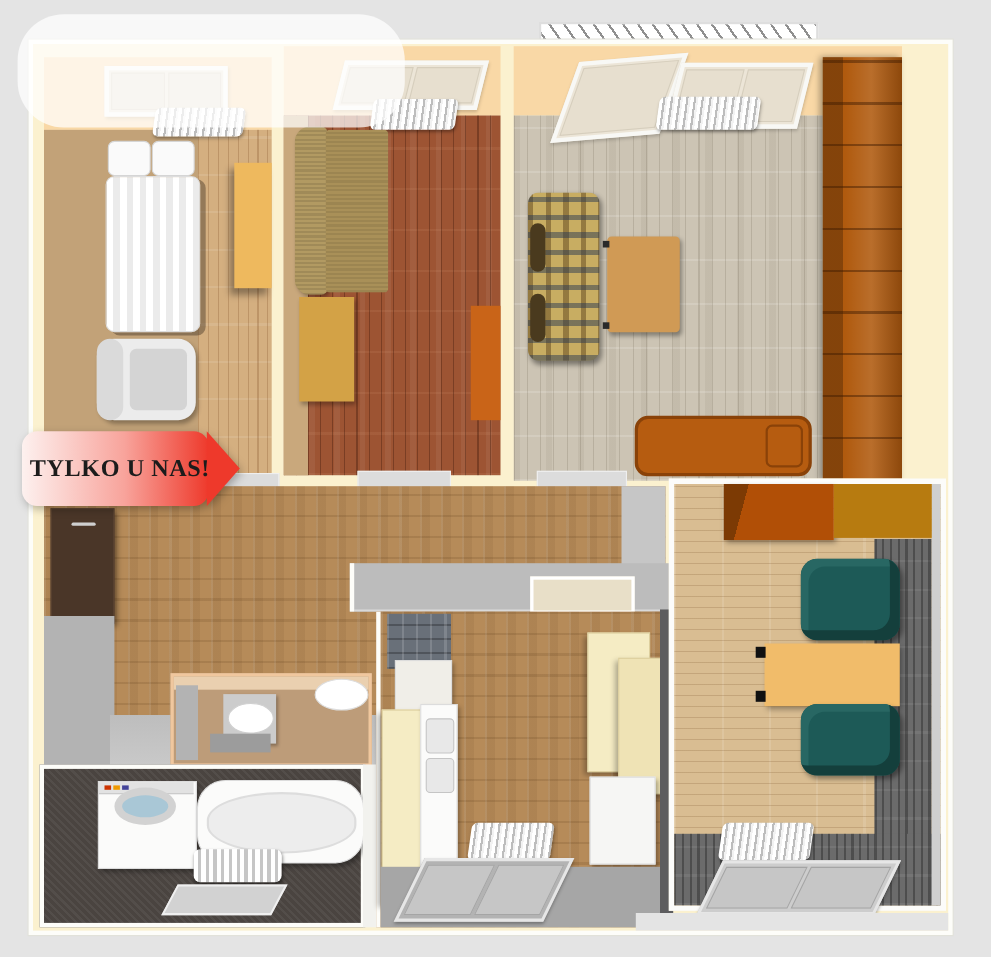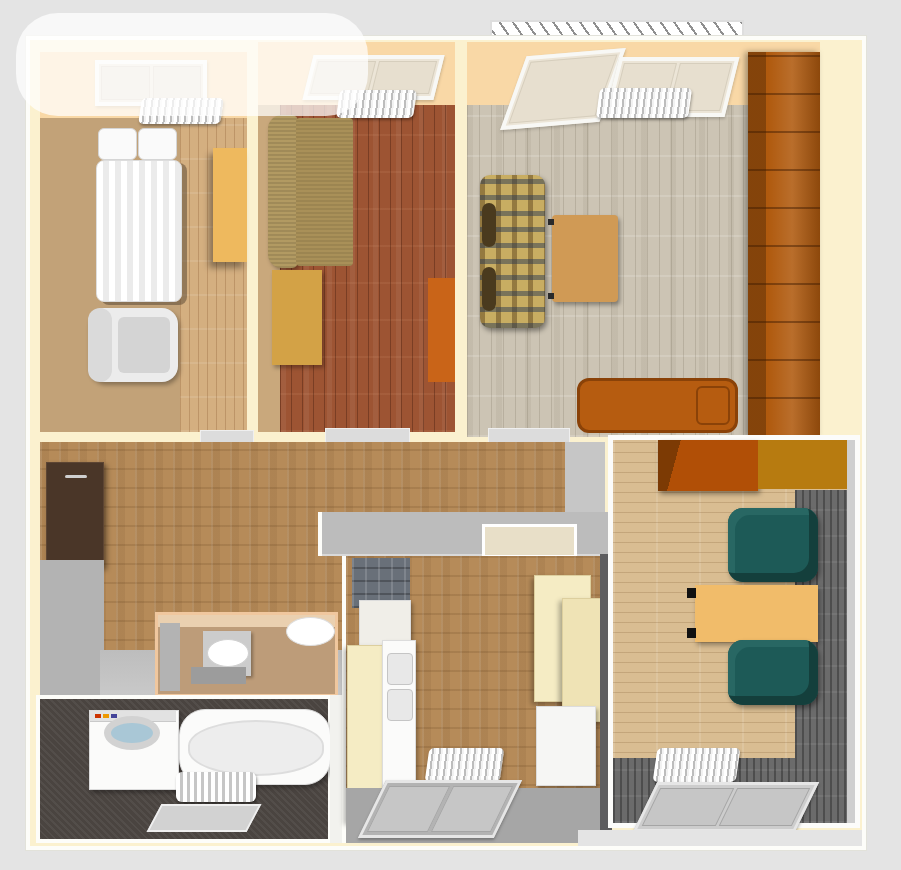--- a/index.html
+++ b/index.html
@@ -225,14 +225,19 @@
         <div class="pane"></div>
         <div class="pane"></div>
       </div>
     </div>
 
     <div class="abs" style="left:548px;top:790px;width:284px;height:16px;background:#e4e4e4;"></div>
   </div>
 
   <div id="logo-overlay" class="abs"></div>
 
+  <div id="ribbon" class="abs">
+    <div id="ribbon-body" class="abs"></div>
+    <div id="ribbon-tip" class="abs"></div>
+    <div id="ribbon-label" class="abs">TYLKO U NAS!</div>
+  </div>
 
 </div>
 
 </body></html>

